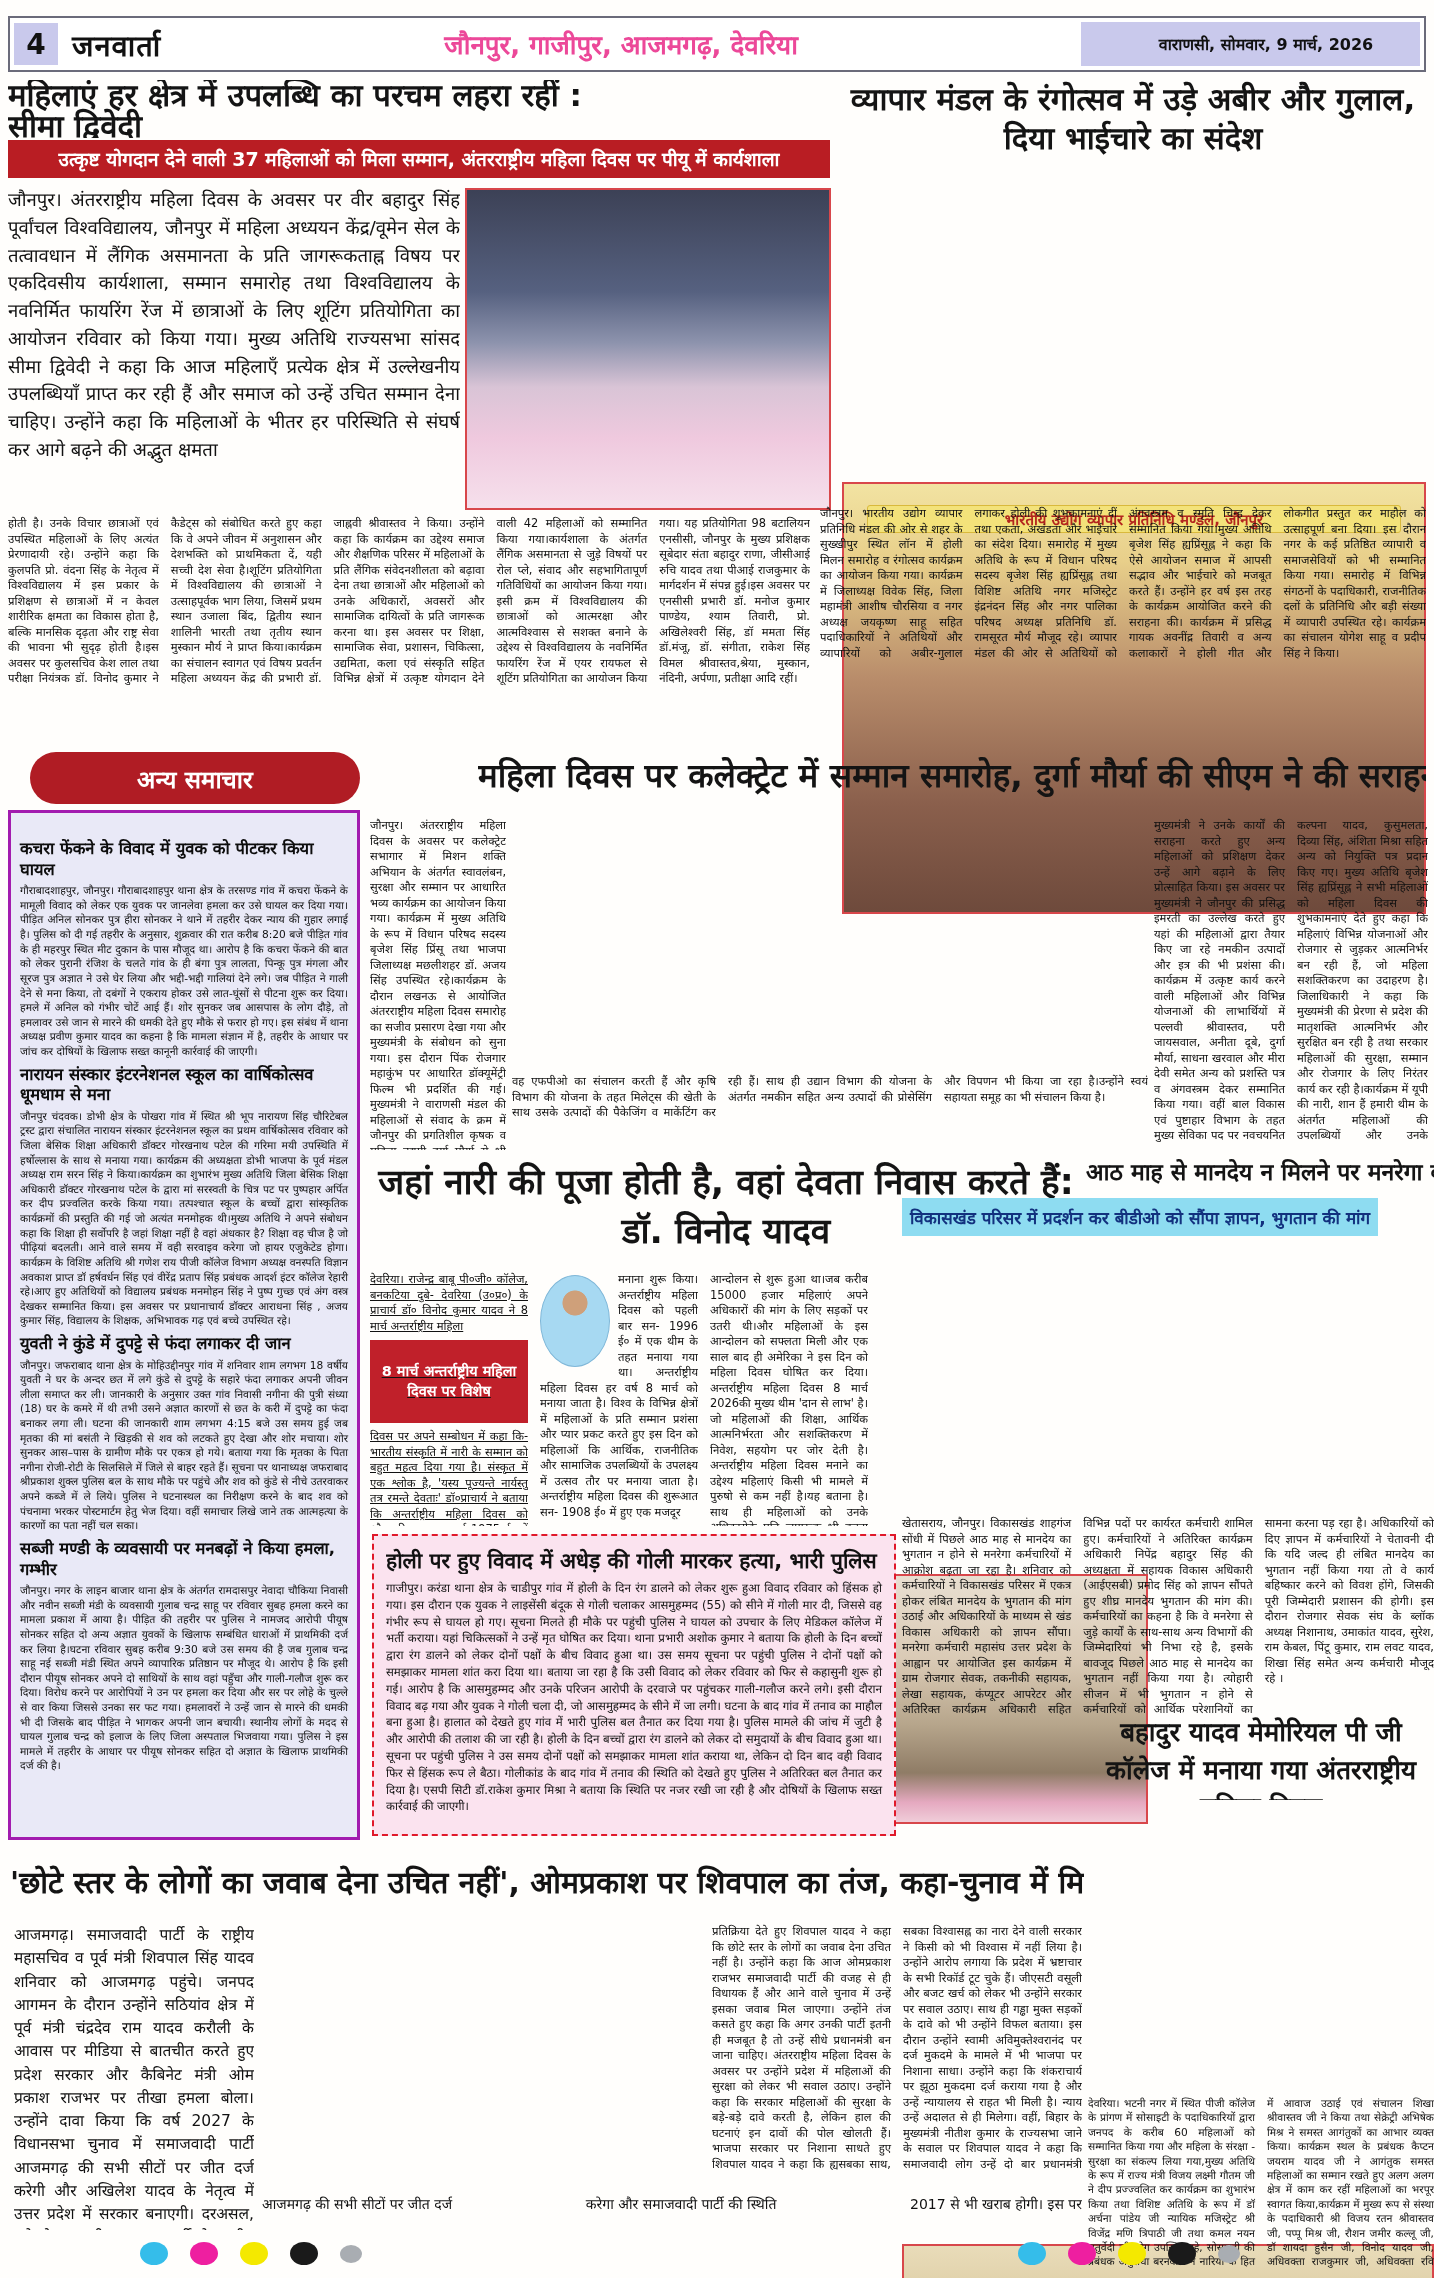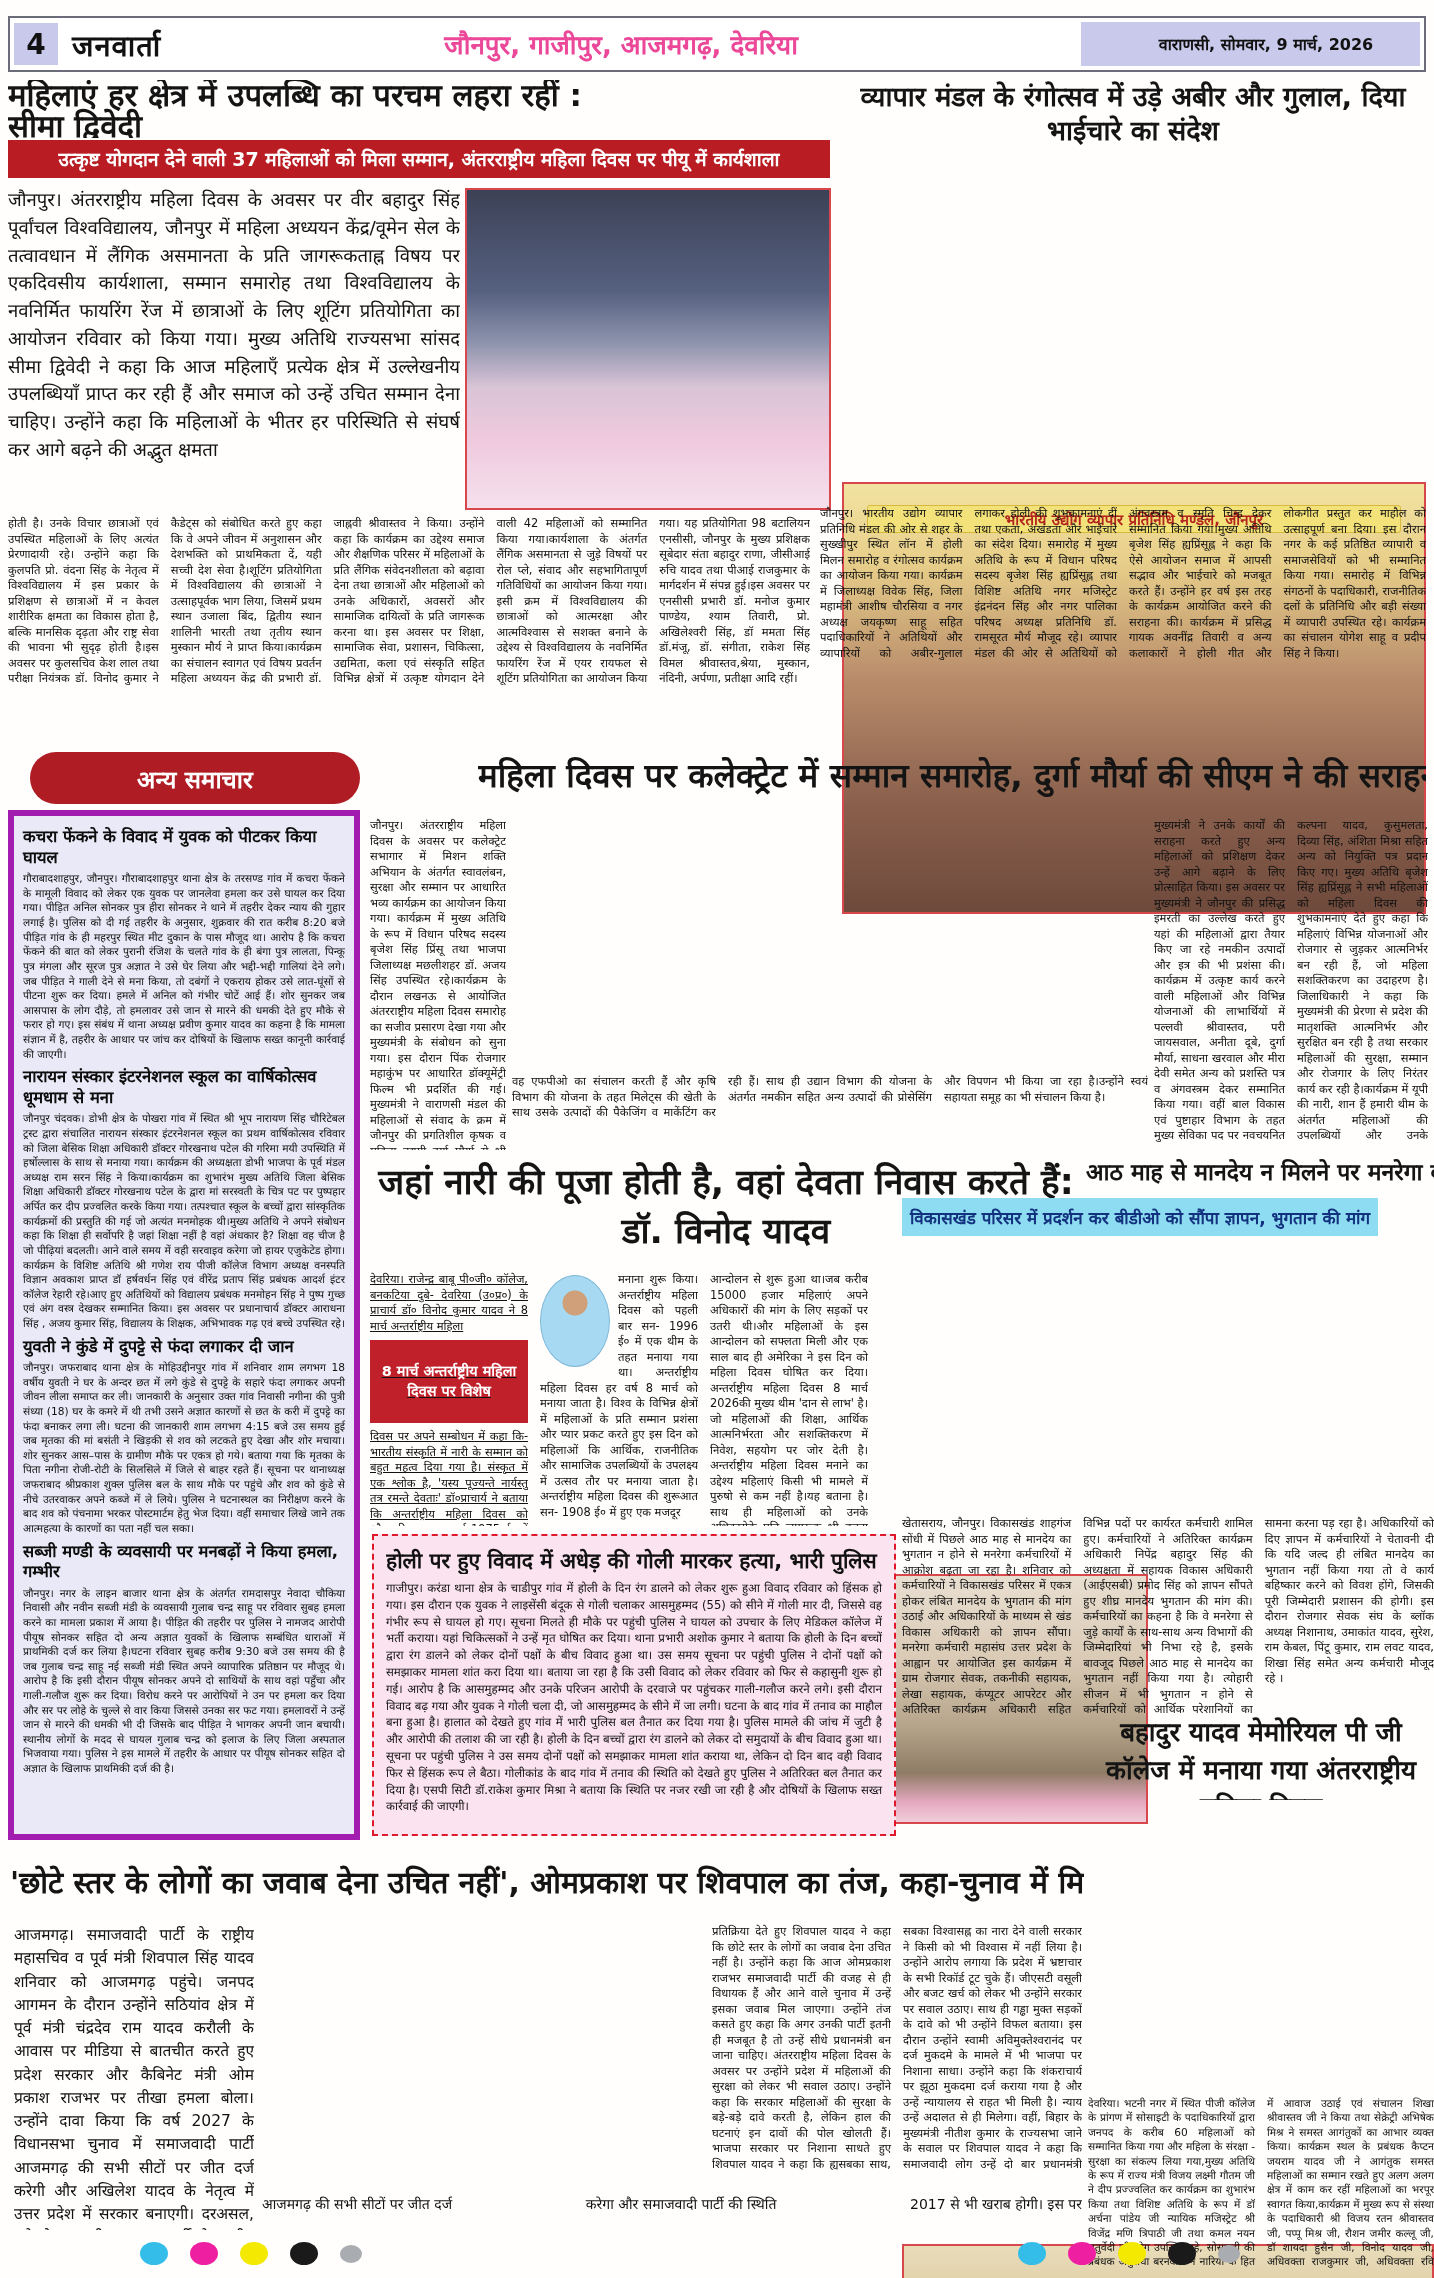--- a/index.html
+++ b/index.html
@@ -34,21 +34,21 @@
   .cols-3 { column-count:3; column-gap:12px; }
   .cols-2 { column-count:2; column-gap:12px; }
   
   .photo { border:2px solid #d8474b; overflow:hidden; position:relative; }
   .photo-banner { position:absolute; left:4%; top:5%; width:92%; padding:3px 2px; text-align:center;
     background:#f3e27a; color:#b3261e; font-weight:bold; font-size:15px; border-radius:3px;
     border:1px solid #d9b93c; overflow:hidden; white-space:nowrap; }
   
   .pill { background:#b01c24; color:#fff; font-weight:bold; font-size:24px;
     border-radius:30px; display:flex; align-items:center; justify-content:center; }
-  .newsbox { background:#e9e9f7; border:6px solid #a21caf; padding:5px 9px; overflow:hidden; }
+  .newsbox { background:#e9e9f7; border:3px solid #a21caf; padding:20px 9px; overflow:hidden; }
   .newsbox h3 { font-size:16.5px; font-weight:bold; margin:6px 0 3px 0; line-height:1.25; color:#0d0d0d; }
   .newsbox p { font-size:10.6px; line-height:1.38; text-align:justify; }
   
   .pinkbox { background:#fbe3ef; border:2.5px dashed #e0192a; padding:10px 12px; overflow:hidden; }
   .pinkbox h3 { font-size:21px; font-weight:bold; white-space:nowrap; overflow:hidden; margin-bottom:6px; }
   .pinkbox p { font-size:11.6px; line-height:1.45; text-align:justify; }
   
   .cyanbar { background:#8edcf1; color:#12317e; font-weight:bold; font-size:17px;
     display:flex; align-items:center; justify-content:center; white-space:nowrap; overflow:hidden; }
   
@@ -73,21 +73,21 @@
     <div class="datebox">वाराणसी, सोमवार, 9 मार्च, 2026</div>
   </div>
 
   <div class="abs hl" style="left:8px; top:80px; width:628px; height:58px; font-size:31px; line-height:1.0;">महिलाएं हर क्षेत्र में उपलब्धि का परचम लहरा रहीं : सीमा द्विवेदी</div>
   <div class="abs subhead-bar" style="left:8px; top:140px; width:822px; height:38px;">उत्कृष्ट योगदान देने वाली 37 महिलाओं को मिला सम्मान, अंतरराष्ट्रीय महिला दिवस पर पीयू में कार्यशाला</div>
   <div class="abs lead-txt" style="left:8px; top:186px; width:452px; height:324px;">जौनपुर। अंतरराष्ट्रीय महिला दिवस के अवसर पर वीर बहादुर सिंह पूर्वांचल विश्वविद्यालय, जौनपुर में महिला अध्ययन केंद्र/वूमेन सेल के तत्वावधान में लैंगिक असमानता के प्रति जागरूकताह्न विषय पर एकदिवसीय कार्यशाला, सम्मान समारोह तथा विश्वविद्यालय के नवनिर्मित फायरिंग रेंज में छात्राओं के लिए शूटिंग प्रतियोगिता का आयोजन रविवार को किया गया। मुख्य अतिथि राज्यसभा सांसद सीमा द्विवेदी ने कहा कि आज महिलाएँ प्रत्येक क्षेत्र में उल्लेखनीय उपलब्धियाँ प्राप्त कर रही हैं और समाज को उन्हें उचित सम्मान देना चाहिए। उन्होंने कहा कि महिलाओं के भीतर हर परिस्थिति से संघर्ष कर आगे बढ़ने की अद्भुत क्षमता</div>
   <div class="abs photo" style="left:465px; top:188px; width:366px; height:322px;
        background:linear-gradient(180deg,#3c4156 0%,#566180 32%,#8d93ad 48%,#d9c4d6 62%,#efc9de 78%,#f6e0ec 100%);"></div>
   <div class="abs body-txt cols-5" style="left:8px; top:516px; width:802px; height:230px;">होती है। उनके विचार छात्राओं एवं उपस्थित महिलाओं के लिए अत्यंत प्रेरणादायी रहे। उन्होंने कहा कि कुलपति प्रो. वंदना सिंह के नेतृत्व में विश्वविद्यालय में इस प्रकार के प्रशिक्षण से छात्राओं में न केवल शारीरिक क्षमता का विकास होता है, बल्कि मानसिक दृढ़ता और राष्ट्र सेवा की भावना भी सुदृढ़ होती है।इस अवसर पर कुलसचिव केश लाल तथा परीक्षा नियंत्रक डॉ. विनोद कुमार ने कैडेट्स को संबोधित करते हुए कहा कि वे अपने जीवन में अनुशासन और देशभक्ति को प्राथमिकता दें, यही सच्ची देश सेवा है।शूटिंग प्रतियोगिता में विश्वविद्यालय की छात्राओं ने उत्साहपूर्वक भाग लिया, जिसमें प्रथम स्थान उजाला बिंद, द्वितीय स्थान शालिनी भारती तथा तृतीय स्थान मुस्कान मौर्य ने प्राप्त किया।कार्यक्रम का संचालन स्वागत एवं विषय प्रवर्तन महिला अध्ययन केंद्र की प्रभारी डॉ. जाह्नवी श्रीवास्तव ने किया। उन्होंने कहा कि कार्यक्रम का उद्देश्य समाज और शैक्षणिक परिसर में महिलाओं के प्रति लैंगिक संवेदनशीलता को बढ़ावा देना तथा छात्राओं और महिलाओं को उनके अधिकारों, अवसरों और सामाजिक दायित्वों के प्रति जागरूक करना था। इस अवसर पर शिक्षा, सामाजिक सेवा, प्रशासन, चिकित्सा, उद्यमिता, कला एवं संस्कृति सहित विभिन्न क्षेत्रों में उत्कृष्ट योगदान देने वाली 42 महिलाओं को सम्मानित किया गया।कार्यशाला के अंतर्गत लैंगिक असमानता से जुड़े विषयों पर रोल प्ले, संवाद और सहभागितापूर्ण गतिविधियों का आयोजन किया गया। इसी क्रम में विश्वविद्यालय की छात्राओं को आत्मरक्षा और आत्मविश्वास से सशक्त बनाने के उद्देश्य से विश्वविद्यालय के नवनिर्मित फायरिंग रेंज में एयर रायफल से शूटिंग प्रतियोगिता का आयोजन किया गया। यह प्रतियोगिता 98 बटालियन एनसीसी, जौनपुर के मुख्य प्रशिक्षक सूबेदार संता बहादुर राणा, जीसीआई रुचि यादव तथा पीआई राजकुमार के मार्गदर्शन में संपन्न हुई।इस अवसर पर एनसीसी प्रभारी डॉ. मनोज कुमार पाण्डेय, श्याम तिवारी, प्रो. अखिलेश्वरी सिंह, डॉ ममता सिंह डॉ.मंजू, डॉ. संगीता, राकेश सिंह विमल श्रीवास्तव,श्रेया, मुस्कान, नंदिनी, अर्पणा, प्रतीक्षा आदि रहीं।</div>
 
-  <div class="abs hl center" style="left:840px; top:80px; width:586px; height:76px; font-size:27px; line-height:1.25;">व्यापार मंडल के रंगोत्सव में उड़े अबीर और गुलाल, दिया भाईचारे का संदेश</div>
+  <div class="abs hl center" style="left:840px; top:80px; width:586px; height:76px; font-size:31px; line-height:1.25;">व्यापार मंडल के रंगोत्सव में उड़े अबीर और गुलाल, दिया भाईचारे का संदेश</div>
   <div class="abs photo" style="left:842px; top:160px; width:584px; height:432px;
        background:linear-gradient(180deg,#f2e3a2 0%,#e8cf8a 18%,#b98d6b 45%,#8a5f4c 75%,#6e4a3c 100%);">
     <div class="photo-banner">भारतीय उद्योग व्यापार प्रतिनिधि मण्डल, जौनपुर</div>
   </div>
   <div class="abs body-txt cols-4" style="left:820px; top:506px; width:606px; height:240px;">जौनपुर। भारतीय उद्योग व्यापार प्रतिनिधि मंडल की ओर से शहर के सुख्खीपुर स्थित लॉन में होली मिलन समारोह व रंगोत्सव कार्यक्रम का आयोजन किया गया। कार्यक्रम में जिलाध्यक्ष विवेक सिंह, जिला महामंत्री आशीष चौरसिया व नगर अध्यक्ष जयकृष्ण साहू सहित पदाधिकारियों ने अतिथियों और व्यापारियों को अबीर-गुलाल लगाकर होली की शुभकामनाएं दीं तथा एकता, अखंडता और भाईचारे का संदेश दिया। समारोह में मुख्य अतिथि के रूप में विधान परिषद सदस्य बृजेश सिंह ह्यप्रिंसूह्न तथा विशिष्ट अतिथि नगर मजिस्ट्रेट इंद्रनंदन सिंह और नगर पालिका परिषद अध्यक्ष प्रतिनिधि डॉ. रामसूरत मौर्य मौजूद रहे। व्यापार मंडल की ओर से अतिथियों को अंगवस्त्रम व स्मृति चिन्ह देकर सम्मानित किया गया।मुख्य अतिथि बृजेश सिंह ह्यप्रिंसूह्न ने कहा कि ऐसे आयोजन समाज में आपसी सद्भाव और भाईचारे को मजबूत करते हैं। उन्होंने हर वर्ष इस तरह के कार्यक्रम आयोजित करने की सराहना की। कार्यक्रम में प्रसिद्ध गायक अवनींद्र तिवारी व अन्य कलाकारों ने होली गीत और लोकगीत प्रस्तुत कर माहौल को उत्साहपूर्ण बना दिया। इस दौरान नगर के कई प्रतिष्ठित व्यापारी व समाजसेवियों को भी सम्मानित किया गया। समारोह में विभिन्न संगठनों के पदाधिकारी, राजनीतिक दलों के प्रतिनिधि और बड़ी संख्या में व्यापारी उपस्थित रहे। कार्यक्रम का संचालन योगेश साहू व प्रदीप सिंह ने किया।</div>
 
   <div class="abs pill" style="left:30px; top:752px; width:330px; height:52px;">अन्य समाचार</div>
   <div class="abs hl hl-1line" style="left:478px; top:748px; width:948px; height:56px; font-size:33px; line-height:56px;">महिला दिवस पर कलेक्ट्रेट में सम्मान समारोह, दुर्गा मौर्या की सीएम ने की सराहना</div>
 
   <div class="abs newsbox" style="left:8px; top:810px; width:352px; height:1030px;">

